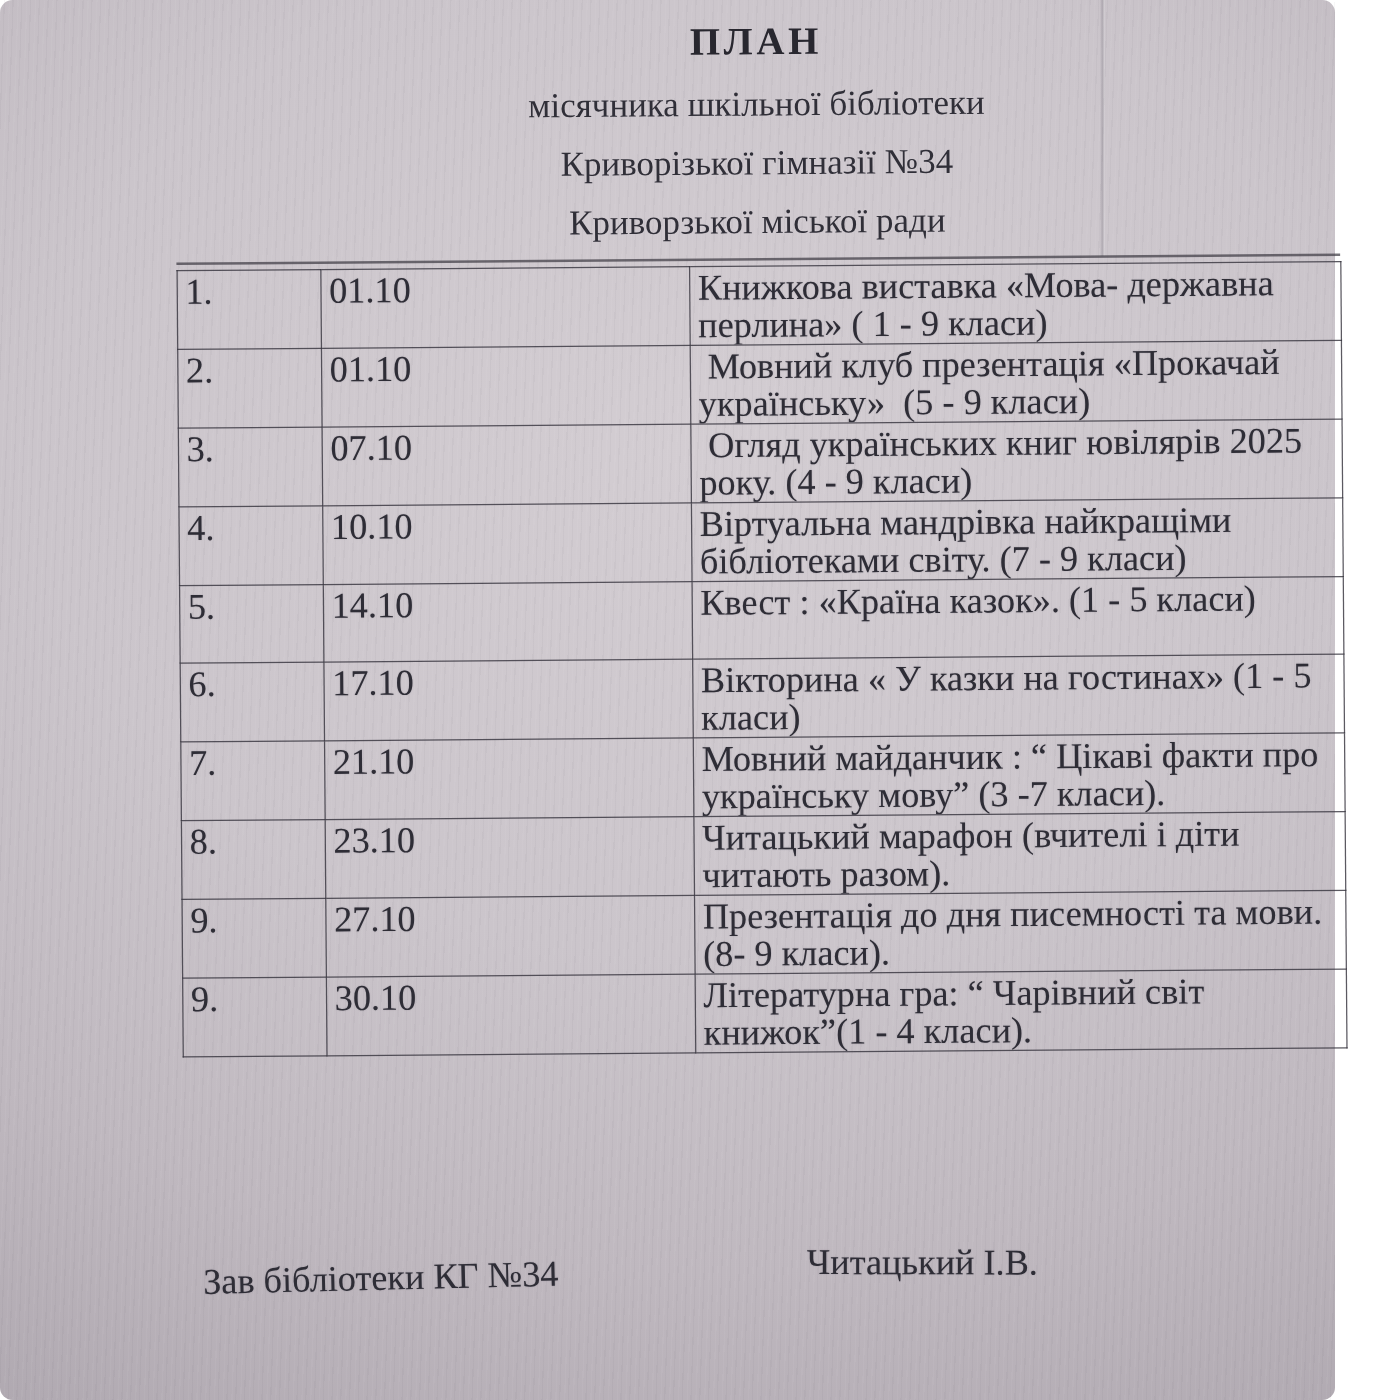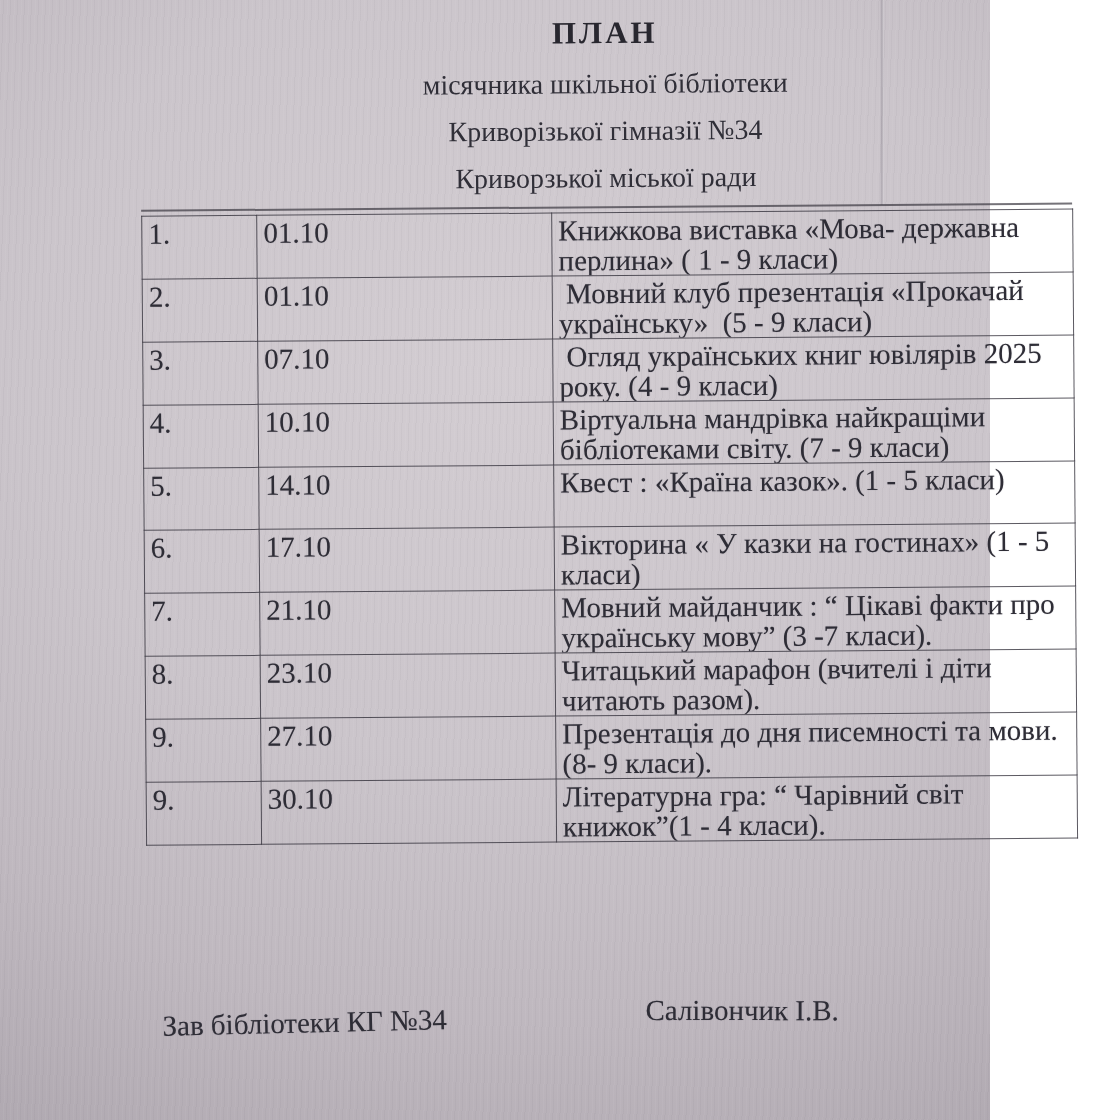--- a/index.html
+++ b/index.html
@@ -3,25 +3,26 @@
 <meta charset="utf-8">
 <style>
   html, body {
     margin: 0; padding: 0;
     width: 1120px; height: 1120px;
     overflow: hidden;
     font-family: "Liberation Serif", serif;
   }
   .photo {
     position: relative;
-    width: 990px; height: 1120px;
+    width: 1068px; height: 1120px;
     background:
       radial-gradient(ellipse 130% 95% at 52% 32%,
         #d3cdd2 0%, #cbc5cb 38%, #bfb8bf 62%, #aea7af 85%, #a29baa 100%);
     color: #32313b;
+    border-radius: 10px;
   }
   
   .photo::before {
     content: "";
     position: absolute; inset: 0;
     background: repeating-linear-gradient(92deg,
       rgba(255,255,255,0.045) 0 1px,
       rgba(255,255,255,0) 1px 3px,
       rgba(45,42,55,0.035) 3px 4px,
       rgba(255,255,255,0) 4px 7px);
@@ -176,16 +177,16 @@
         </tr>
         <tr>
           <td class="num">9.</td>
           <td class="date">30.10</td>
           <td class="act">Літературна гра: “ Чарівний світ книжок”(1 - 4 класи).</td>
         </tr>
       </tbody>
     </table>
 
     <div class="footer-left">Зав бібліотеки КГ №34</div>
-    <div class="footer-right">Салівончик І.В.</div>
+    <div class="footer-right">Читацький І.В.</div>
 
   </div>
 </div>
 
 </body></html>

